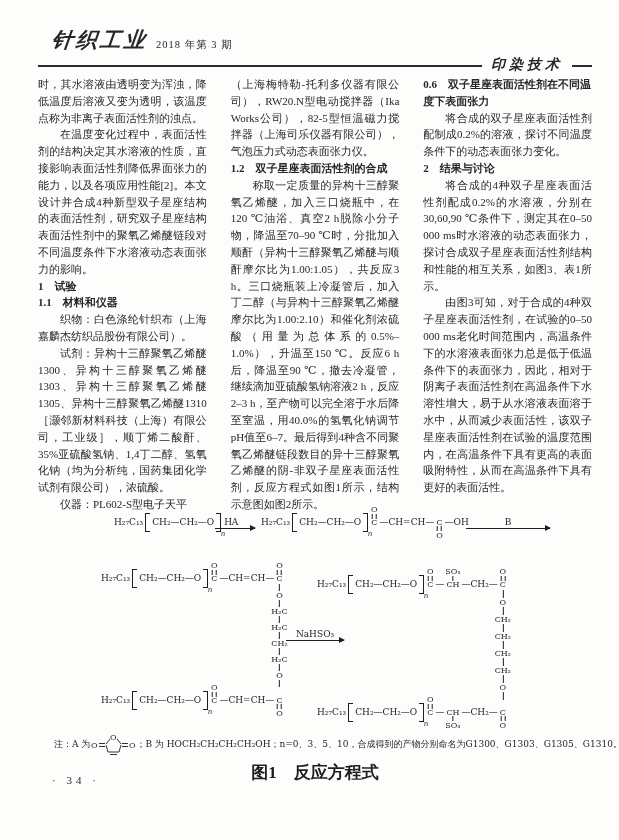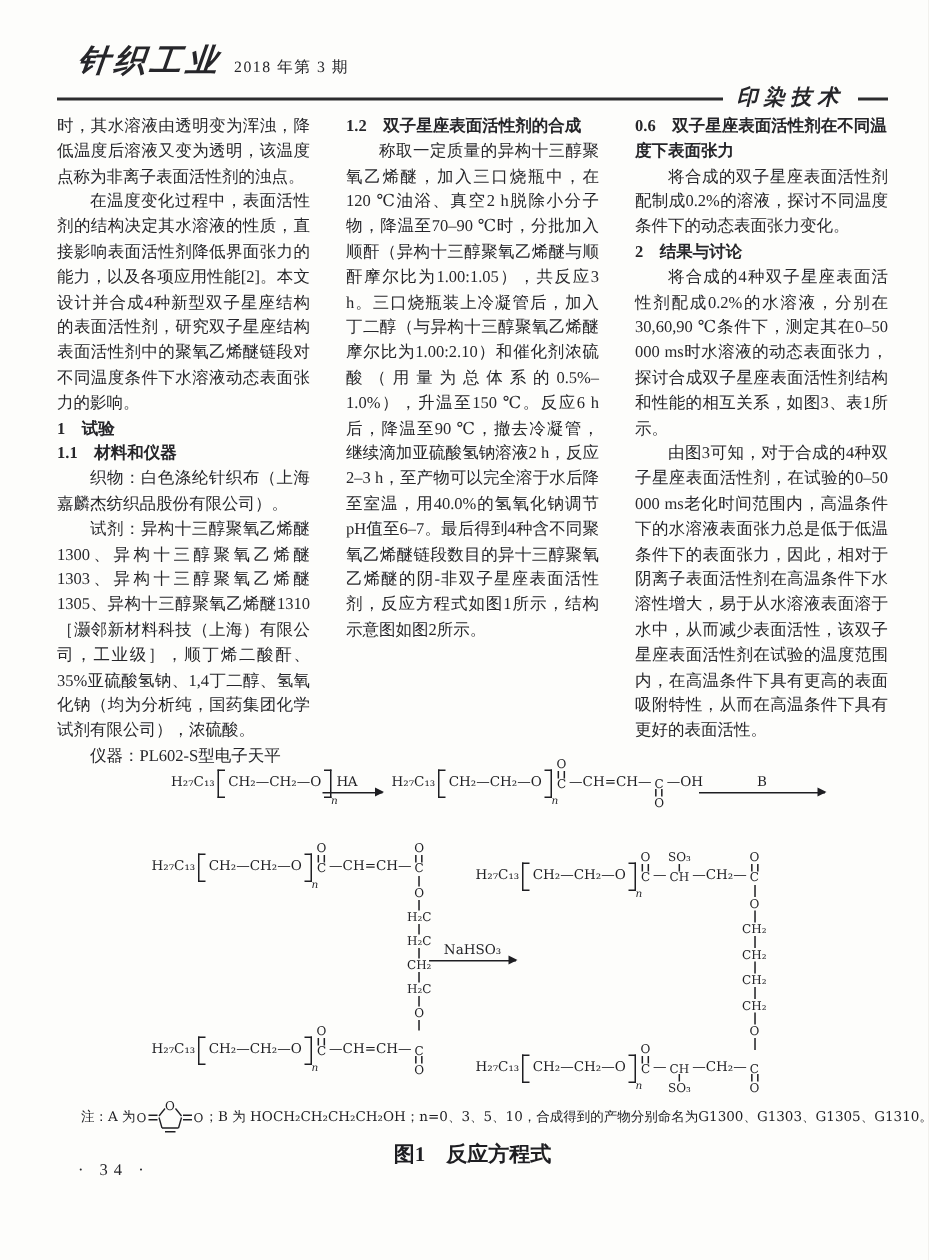--- a/index.html
+++ b/index.html
@@ -42,21 +42,21 @@
   .hang{position:absolute;top:calc(100% + 1px);left:50%;transform:translateX(-50%);
         display:flex;flex-direction:column;align-items:center;}
   .vseg{flex:1 1 auto;width:1px;background:#1e1e22;min-height:3px;}
   .arr{position:absolute;}
   .arr .shaft{position:relative;height:1px;background:#1e1e22;}
   .arr .head{position:absolute;right:-1px;top:-3px;width:0;height:0;
              border-left:6px solid #1e1e22;border-top:3px solid transparent;border-bottom:3px solid transparent;}
   .arr .lab{position:absolute;bottom:2px;width:100%;text-align:center;font-size:9px;}
   .noterow{position:absolute;left:16px;top:226px;display:flex;align-items:center;
            font-size:9px;white-space:nowrap;}
-  .caption{position:absolute;top:256px;width:100%;text-align:center;font-size:14px;font-weight:bold;
+  .caption{position:absolute;top:256px;width:100%;text-align:center;font-size:17px;font-weight:bold;
            font-family:"Liberation Serif","DejaVu Serif",serif;}
   .pageno{position:absolute;left:52px;top:774px;font-size:11px;letter-spacing:4px;}
 </style>
 </head>
 <body>
 
 <div class="page">
 
   <div class="hdr">
     <div class="hdr-top">
@@ -74,20 +74,21 @@
     <div class="col">
       <p class="p">时，其水溶液由透明变为浑浊，降低温度后溶液又变为透明，该温度点称为非离子表面活性剂的浊点。</p>
       <p class="p ind">在温度变化过程中，表面活性剂的结构决定其水溶液的性质，直接影响表面活性剂降低界面张力的能力，以及各项应用性能[2]。本文设计并合成4种新型双子星座结构的表面活性剂，研究双子星座结构表面活性剂中的聚氧乙烯醚链段对不同温度条件下水溶液动态表面张力的影响。</p>
       <p class="h">1　试验</p>
       <p class="h">1.1　材料和仪器</p>
       <p class="p ind">织物：白色涤纶针织布（上海嘉麟杰纺织品股份有限公司）。</p>
       <p class="p ind">试剂：异构十三醇聚氧乙烯醚1300、异构十三醇聚氧乙烯醚1303、异构十三醇聚氧乙烯醚1305、异构十三醇聚氧乙烯醚1310［灏邻新材料科技（上海）有限公司，工业级］，顺丁烯二酸酐、35%亚硫酸氢钠、1,4丁二醇、氢氧化钠（均为分析纯，国药集团化学试剂有限公司），浓硫酸。</p>
       <p class="p ind">仪器：PL602-S型电子天平</p>
     </div>
     <div class="col">
+      <p class="p">（上海梅特勒-托利多仪器有限公司），RW20.N型电动搅拌器（Ika Works公司），82-5型恒温磁力搅拌器（上海司乐仪器有限公司），气泡压力式动态表面张力仪。</p>
       <p class="h">1.2　双子星座表面活性剂的合成</p>
       <p class="p ind">称取一定质量的异构十三醇聚氧乙烯醚，加入三口烧瓶中，在120 ℃油浴、真空2 h脱除小分子物，降温至70–90 ℃时，分批加入顺酐（异构十三醇聚氧乙烯醚与顺酐摩尔比为1.00:1.05），共反应3 h。三口烧瓶装上冷凝管后，加入丁二醇（与异构十三醇聚氧乙烯醚摩尔比为1.00:2.10）和催化剂浓硫酸（用量为总体系的0.5%–1.0%），升温至150 ℃。反应6 h后，降温至90 ℃，撤去冷凝管，继续滴加亚硫酸氢钠溶液2 h，反应2–3 h，至产物可以完全溶于水后降至室温，用40.0%的氢氧化钠调节pH值至6–7。最后得到4种含不同聚氧乙烯醚链段数目的异十三醇聚氧乙烯醚的阴-非双子星座表面活性剂，反应方程式如图1所示，结构示意图如图2所示。</p>
     </div>
     <div class="col">
       <p class="h">0.6　双子星座表面活性剂在不同温度下表面张力</p>
       <p class="p ind">将合成的双子星座表面活性剂配制成0.2%的溶液，探讨不同温度条件下的动态表面张力变化。</p>
       <p class="h">2　结果与讨论</p>
       <p class="p ind">将合成的4种双子星座表面活性剂配成0.2%的水溶液，分别在30,60,90 ℃条件下，测定其在0–50 000 ms时水溶液的动态表面张力，探讨合成双子星座表面活性剂结构和性能的相互关系，如图3、表1所示。</p>
       <p class="p ind">由图3可知，对于合成的4种双子星座表面活性剂，在试验的0–50 000 ms老化时间范围内，高温条件下的水溶液表面张力总是低于低温条件下的表面张力，因此，相对于阴离子表面活性剂在高温条件下水溶性增大，易于从水溶液表面溶于水中，从而减少表面活性，该双子星座表面活性剂在试验的温度范围内，在高温条件下具有更高的表面吸附特性，从而在高温条件下具有更好的表面活性。</p>
     </div>

